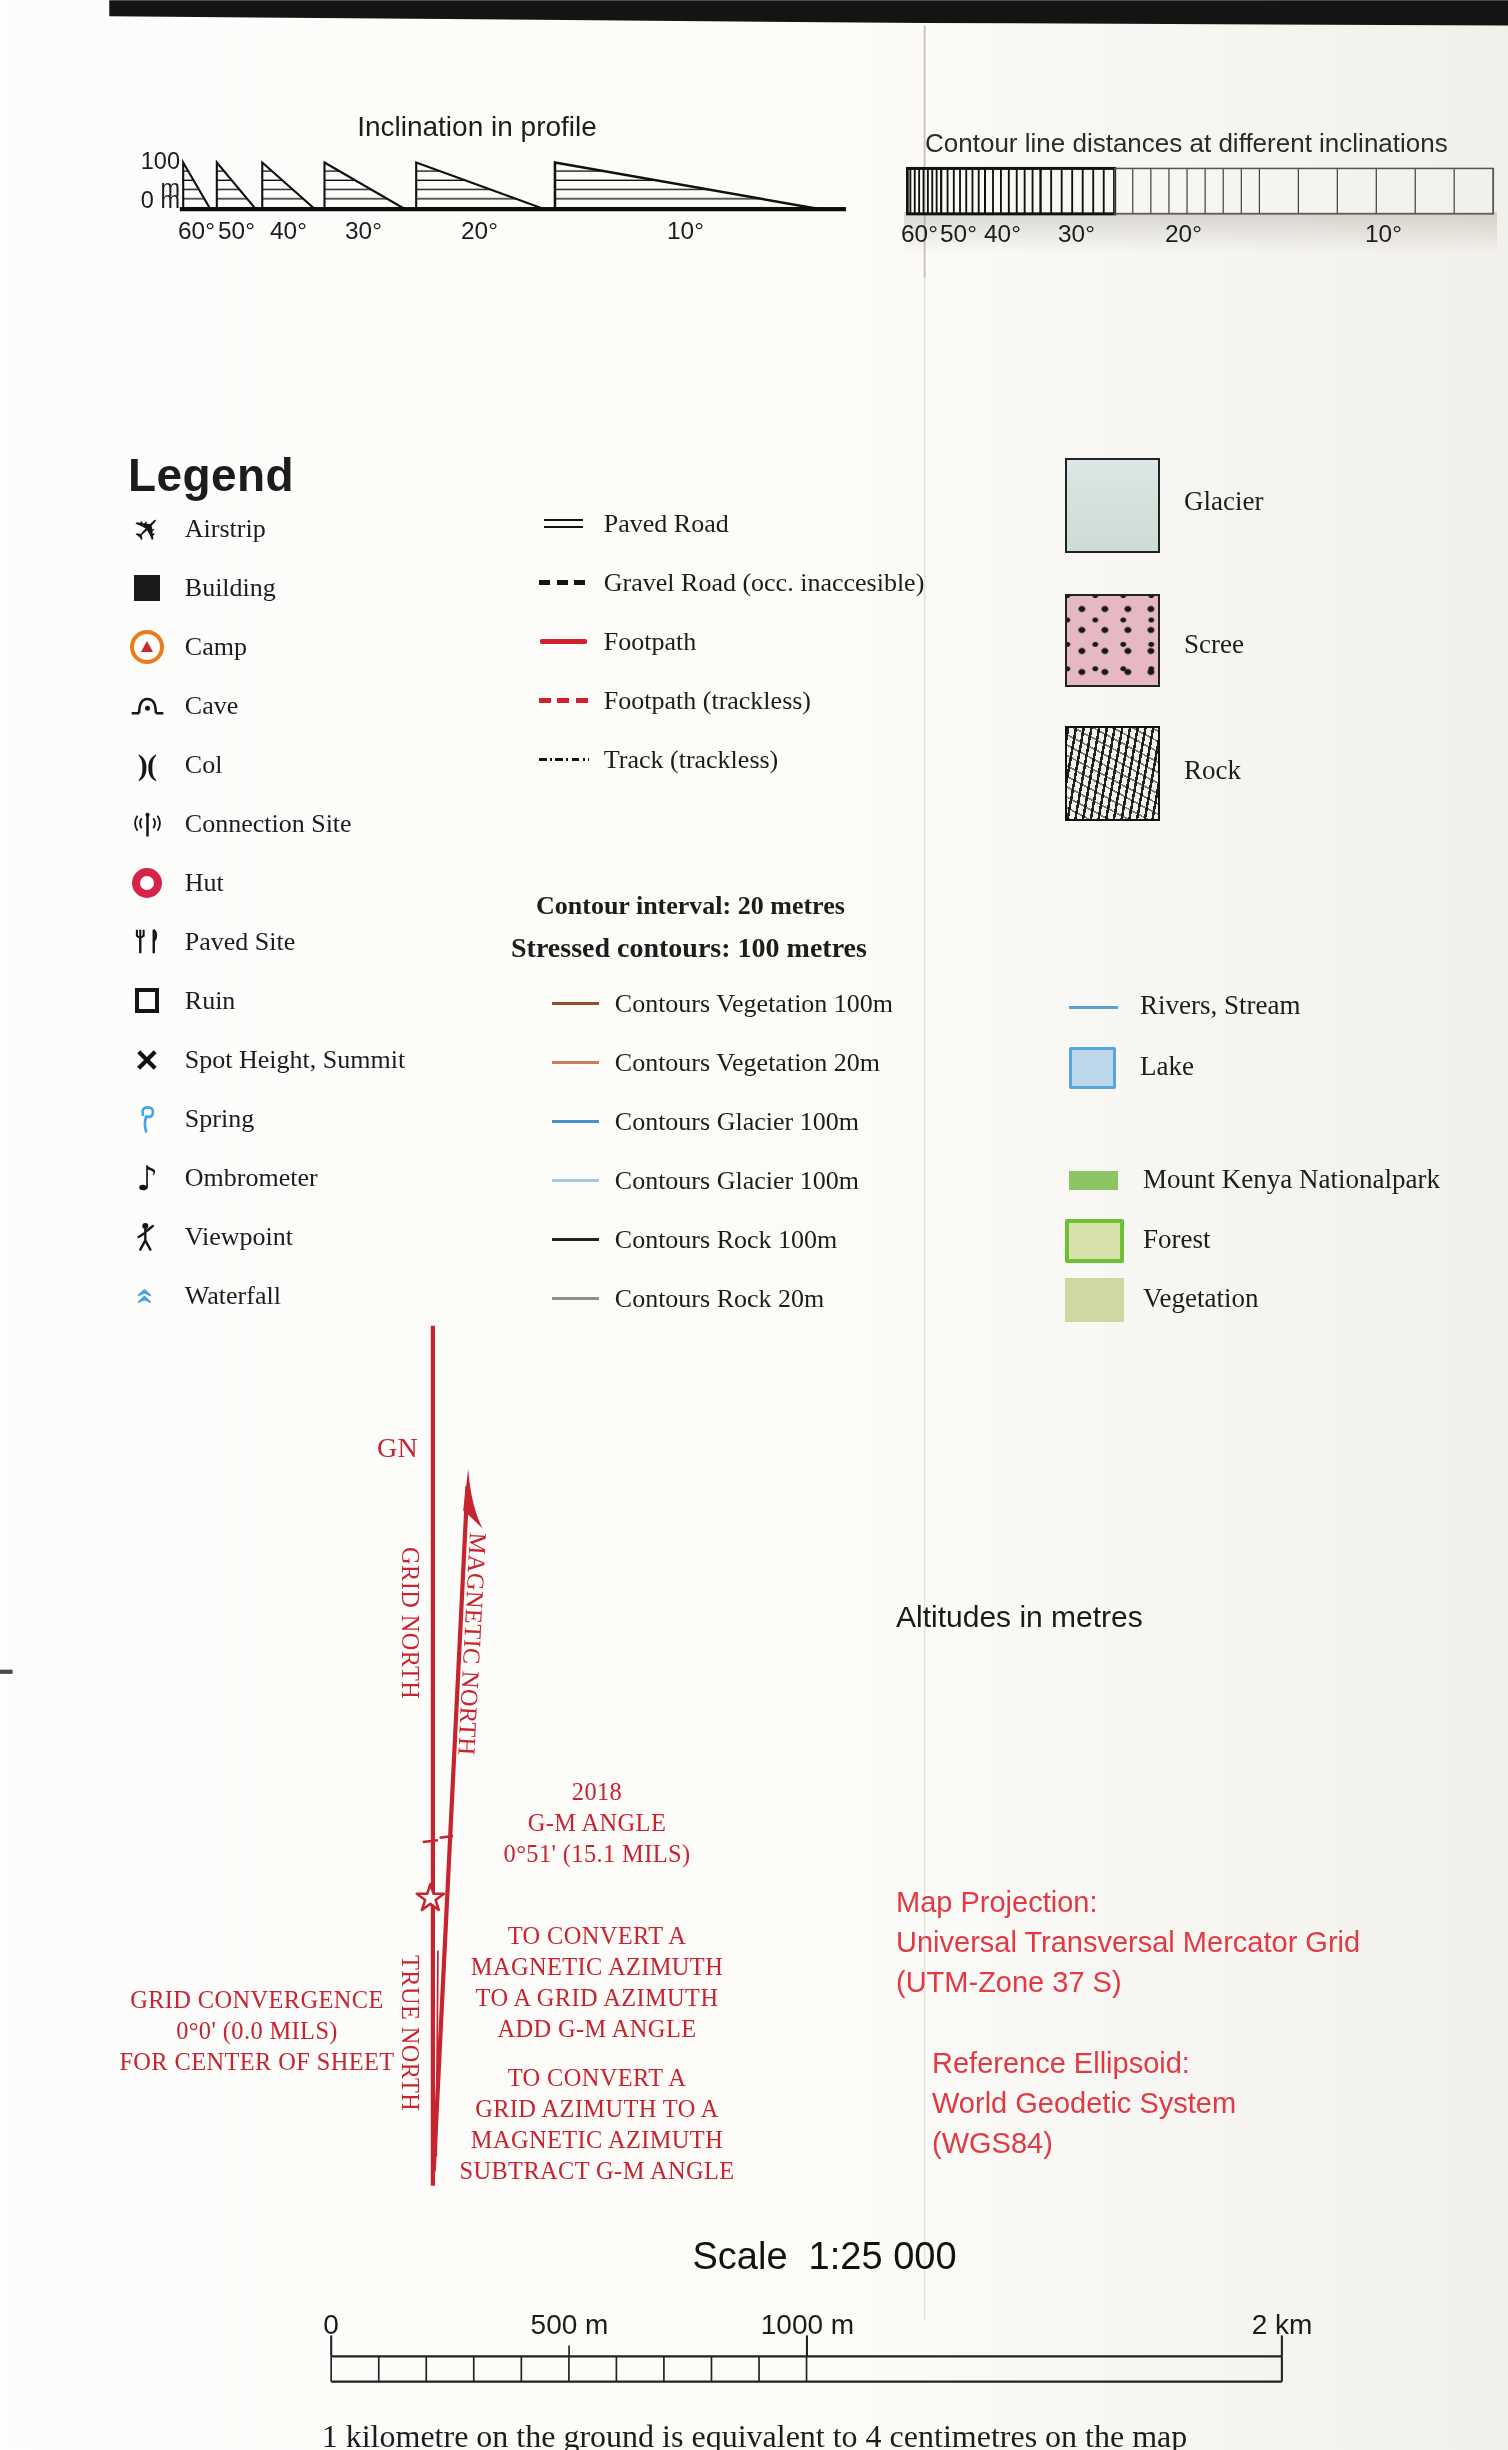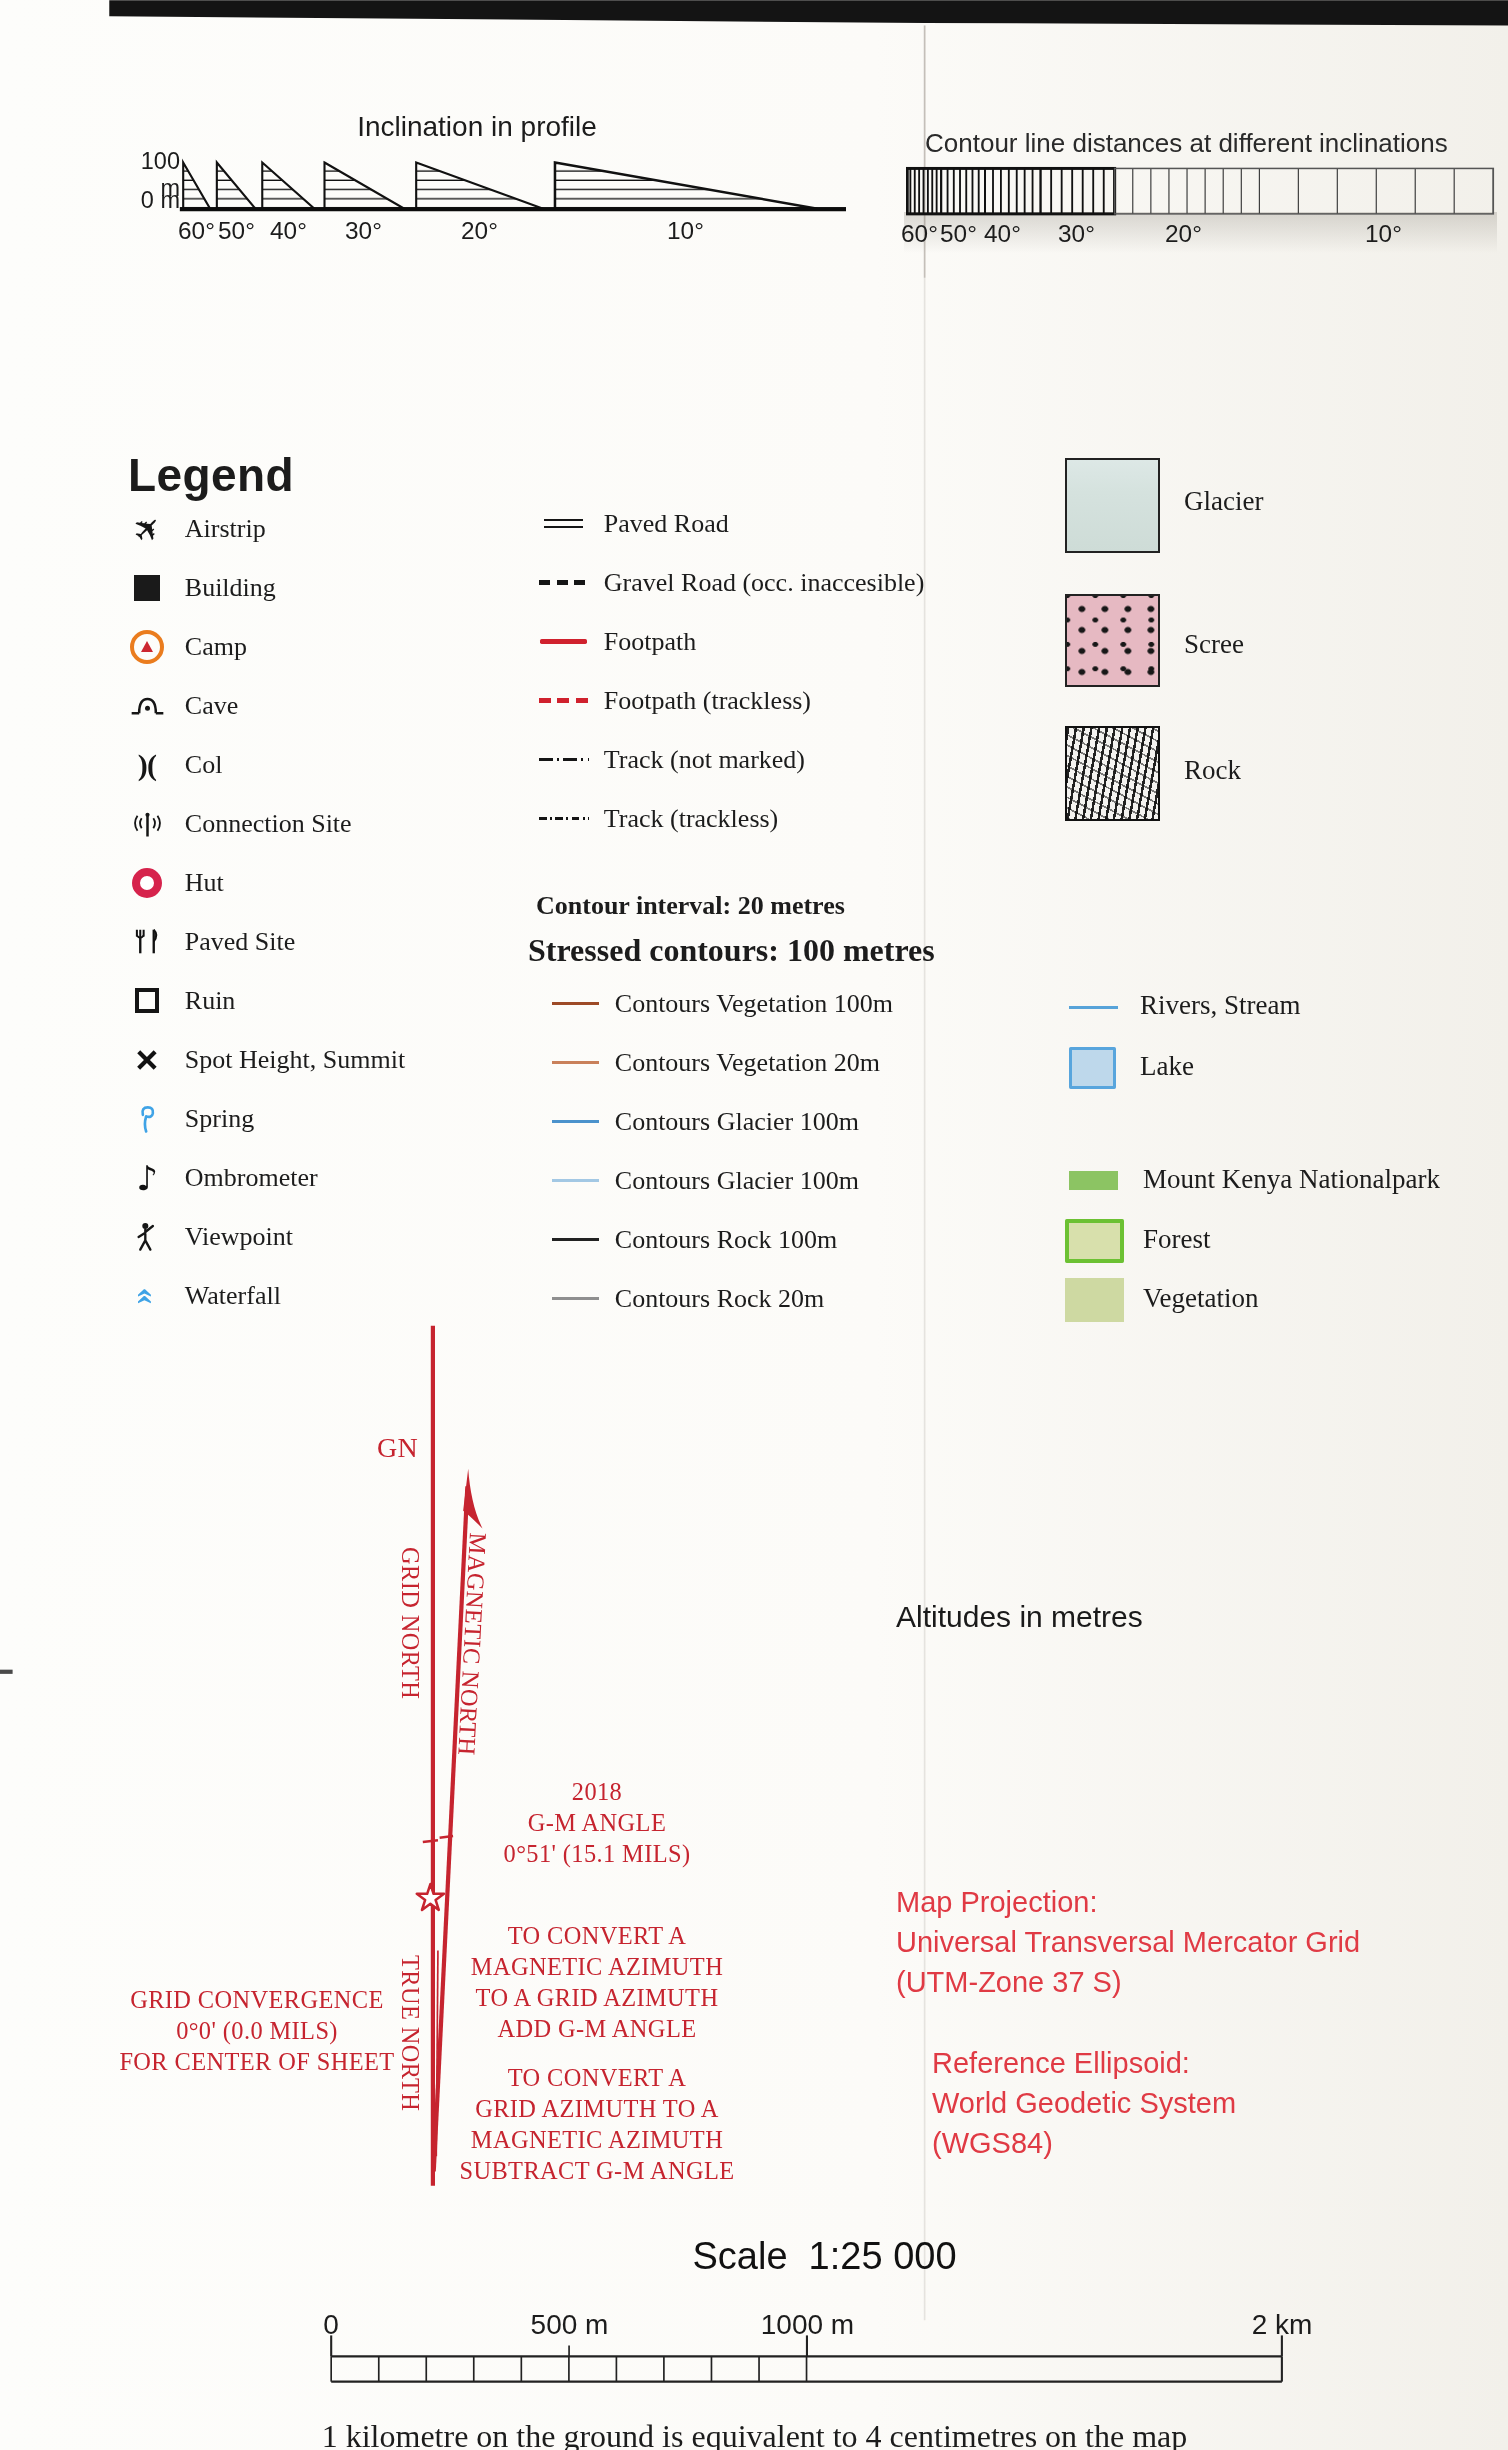--- a/index.html
+++ b/index.html
@@ -357,34 +357,28 @@
       <span class="lbl">Footpath</span>
     </div>
     <div class="lrow" style="height:59px;">
       <span class="sw">
           <span class="p-foot-tl"></span>
         </span>
       <span class="lbl">Footpath (trackless)</span>
     </div>
     <div class="lrow" style="height:59px;">
       <span class="sw">
-          <span class="p-track"></span>
-        </span>
-      <span class="lbl">Track (not marked)</span>
-    </div>
-    <div class="lrow" style="height:59px;">
-      <span class="sw">
           <span class="p-track-tl"></span>
         </span>
       <span class="lbl">Track (trackless)</span>
     </div>
   </div>
 
   <div class="abs txt" style="left:536px;top:891px;font-size:26px;font-weight:bold;">Contour interval: 20 metres</div>
-  <div class="abs txt" style="left:528px;top:932px;font-size:32px;font-weight:bold;">Stressed contours: 100 metres</div>
+  <div class="abs txt" style="left:511px;top:932px;font-size:28px;font-weight:bold;">Stressed contours: 100 metres</div>
 
   <div class="list" style="left:548px;top:974px;text-align:center;">
     <div class="lrow" style="height:59px;">
       <span class="c-sw">
           <span class="cl c-veg100"></span>
         </span>
       <span class="lbl">Contours Vegetation 100m</span>
     </div>
     <div class="lrow" style="height:59px;">
       <span class="c-sw">

